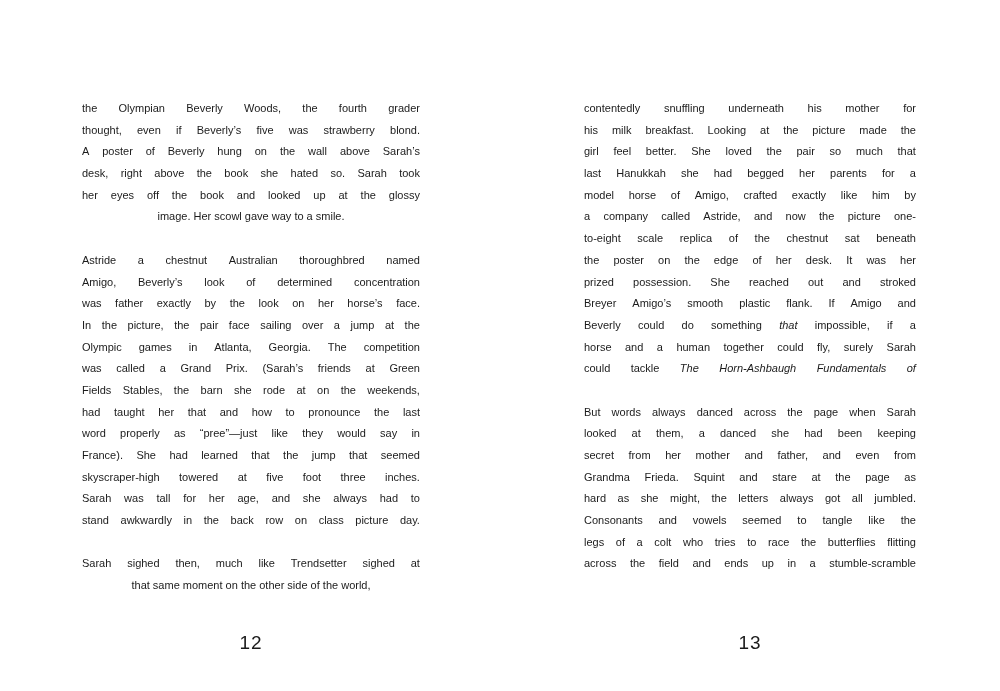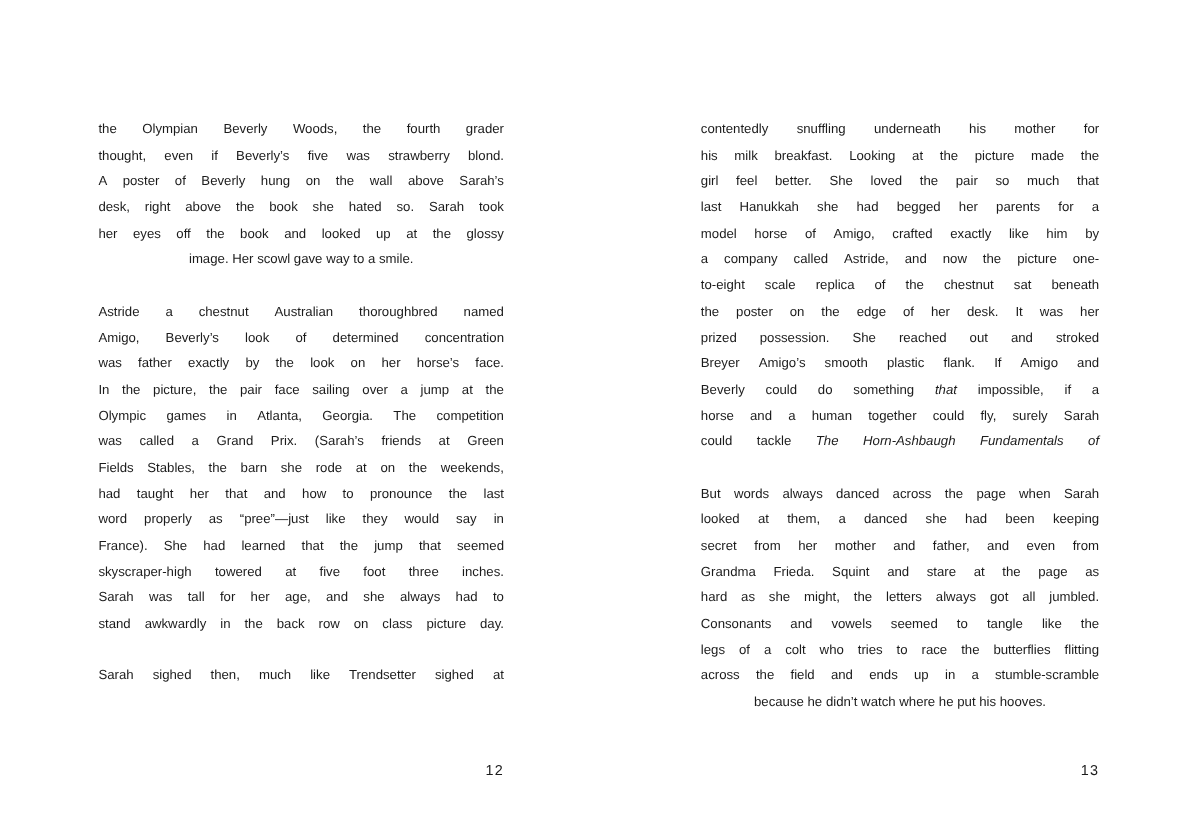--- a/index.html
+++ b/index.html
@@ -38,23 +38,23 @@
   }
   .line.last {
     display: block;
     white-space: normal;
     text-align: center;
   }
   .it { font-style: italic; }
   .page-number {
     position: absolute;
     top: 632px;
-    font-size: 12px;
+    font-size: 19px;
     line-height: 21.7px;
-    text-align: right;
+    text-align: center;
     letter-spacing: 1px;
   }
   .page-number.left  { left: 82px;  width: 338px; }
   .page-number.right { left: 584px; width: 332px; }
 </style>
 </head>
 <body style="background: rgb(255, 255, 255); color: rgb(27, 27, 27);">
 
 <div class="spread">
 
@@ -77,20 +77,21 @@
         <div class="line"><span><span>Fields</span></span><span><span>Stables,</span></span><span><span>the</span></span><span><span>barn</span></span><span><span>she</span></span><span><span>rode</span></span><span><span>at</span></span><span><span>on</span></span><span><span>the</span></span><span><span>weekends,</span></span></div>
         <div class="line"><span><span>had</span></span><span><span>taught</span></span><span><span>her</span></span><span><span>that</span></span><span><span>and</span></span><span><span>how</span></span><span><span>to</span></span><span><span>pronounce</span></span><span><span>the</span></span><span><span>last</span></span></div>
         <div class="line"><span><span>word</span></span><span><span>properly</span></span><span><span>as</span></span><span><span>“pree”—just</span></span><span><span>like</span></span><span><span>they</span></span><span><span>would</span></span><span><span>say</span></span><span><span>in</span></span></div>
         <div class="line"><span><span>France).</span></span><span><span>She</span></span><span><span>had</span></span><span><span>learned</span></span><span><span>that</span></span><span><span>the</span></span><span><span>jump</span></span><span><span>that</span></span><span><span>seemed</span></span></div>
         <div class="line"><span><span>skyscraper-high</span></span><span><span>towered</span></span><span><span>at</span></span><span><span>five</span></span><span><span>foot</span></span><span><span>three</span></span><span><span>inches.</span></span></div>
         <div class="line"><span><span>Sarah</span></span><span><span>was</span></span><span><span>tall</span></span><span><span>for</span></span><span><span>her</span></span><span><span>age,</span></span><span><span>and</span></span><span><span>she</span></span><span><span>always</span></span><span><span>had</span></span><span><span>to</span></span></div>
         <div class="line"><span><span>stand</span></span><span><span>awkwardly</span></span><span><span>in</span></span><span><span>the</span></span><span><span>back</span></span><span><span>row</span></span><span><span>on</span></span><span><span>class</span></span><span><span>picture</span></span><span><span>day.</span></span></div>
       </div>
       <div class="para">
         <div class="line"><span><span>Sarah</span></span><span><span>sighed</span></span><span><span>then,</span></span><span><span>much</span></span><span><span>like</span></span><span><span>Trendsetter</span></span><span><span>sighed</span></span><span><span>at</span></span></div>
+        <div class="line last"><span>that same moment on the other side of the world,</span></div>
       </div>
     </div>
 
   <div class="text-col right">
       <div class="para">
         <div class="line"><span><span>contentedly</span></span><span><span>snuffling</span></span><span><span>underneath</span></span><span><span>his</span></span><span><span>mother</span></span><span><span>for</span></span></div>
         <div class="line"><span><span>his</span></span><span><span>milk</span></span><span><span>breakfast.</span></span><span><span>Looking</span></span><span><span>at</span></span><span><span>the</span></span><span><span>picture</span></span><span><span>made</span></span><span><span>the</span></span></div>
         <div class="line"><span><span>girl</span></span><span><span>feel</span></span><span><span>better.</span></span><span><span>She</span></span><span><span>loved</span></span><span><span>the</span></span><span><span>pair</span></span><span><span>so</span></span><span><span>much</span></span><span><span>that</span></span></div>
         <div class="line"><span><span>last</span></span><span><span>Hanukkah</span></span><span><span>she</span></span><span><span>had</span></span><span><span>begged</span></span><span><span>her</span></span><span><span>parents</span></span><span><span>for</span></span><span><span>a</span></span></div>
         <div class="line"><span><span>model</span></span><span><span>horse</span></span><span><span>of</span></span><span><span>Amigo,</span></span><span><span>crafted</span></span><span><span>exactly</span></span><span><span>like</span></span><span><span>him</span></span><span><span>by</span></span></div>
@@ -105,21 +106,20 @@
       </div>
       <div class="para">
         <div class="line"><span><span>But</span></span><span><span>words</span></span><span><span>always</span></span><span><span>danced</span></span><span><span>across</span></span><span><span>the</span></span><span><span>page</span></span><span><span>when</span></span><span><span>Sarah</span></span></div>
         <div class="line"><span><span>looked</span></span><span><span>at</span></span><span><span>them,</span></span><span><span>a</span></span><span><span>danced</span></span><span><span>she</span></span><span><span>had</span></span><span><span>been</span></span><span><span>keeping</span></span></div>
         <div class="line"><span><span>secret</span></span><span><span>from</span></span><span><span>her</span></span><span><span>mother</span></span><span><span>and</span></span><span><span>father,</span></span><span><span>and</span></span><span><span>even</span></span><span><span>from</span></span></div>
         <div class="line"><span><span>Grandma</span></span><span><span>Frieda.</span></span><span><span>Squint</span></span><span><span>and</span></span><span><span>stare</span></span><span><span>at</span></span><span><span>the</span></span><span><span>page</span></span><span><span>as</span></span></div>
         <div class="line"><span><span>hard</span></span><span><span>as</span></span><span><span>she</span></span><span><span>might,</span></span><span><span>the</span></span><span><span>letters</span></span><span><span>always</span></span><span><span>got</span></span><span><span>all</span></span><span><span>jumbled.</span></span></div>
         <div class="line"><span><span>Consonants</span></span><span><span>and</span></span><span><span>vowels</span></span><span><span>seemed</span></span><span><span>to</span></span><span><span>tangle</span></span><span><span>like</span></span><span><span>the</span></span></div>
         <div class="line"><span><span>legs</span></span><span><span>of</span></span><span><span>a</span></span><span><span>colt</span></span><span><span>who</span></span><span><span>tries</span></span><span><span>to</span></span><span><span>race</span></span><span><span>the</span></span><span><span>butterflies</span></span><span><span>flitting</span></span></div>
         <div class="line"><span><span>across</span></span><span><span>the</span></span><span><span>field</span></span><span><span>and</span></span><span><span>ends</span></span><span><span>up</span></span><span><span>in</span></span><span><span>a</span></span><span><span>stumble-scramble</span></span></div>
-        <div class="line last"><span>because he didn’t watch where he put his hooves.</span></div>
       </div>
     </div>
 
   <div class="page-number left">12</div>
 
   <div class="page-number right">13</div>
 
 </div>
 
 </body></html>

